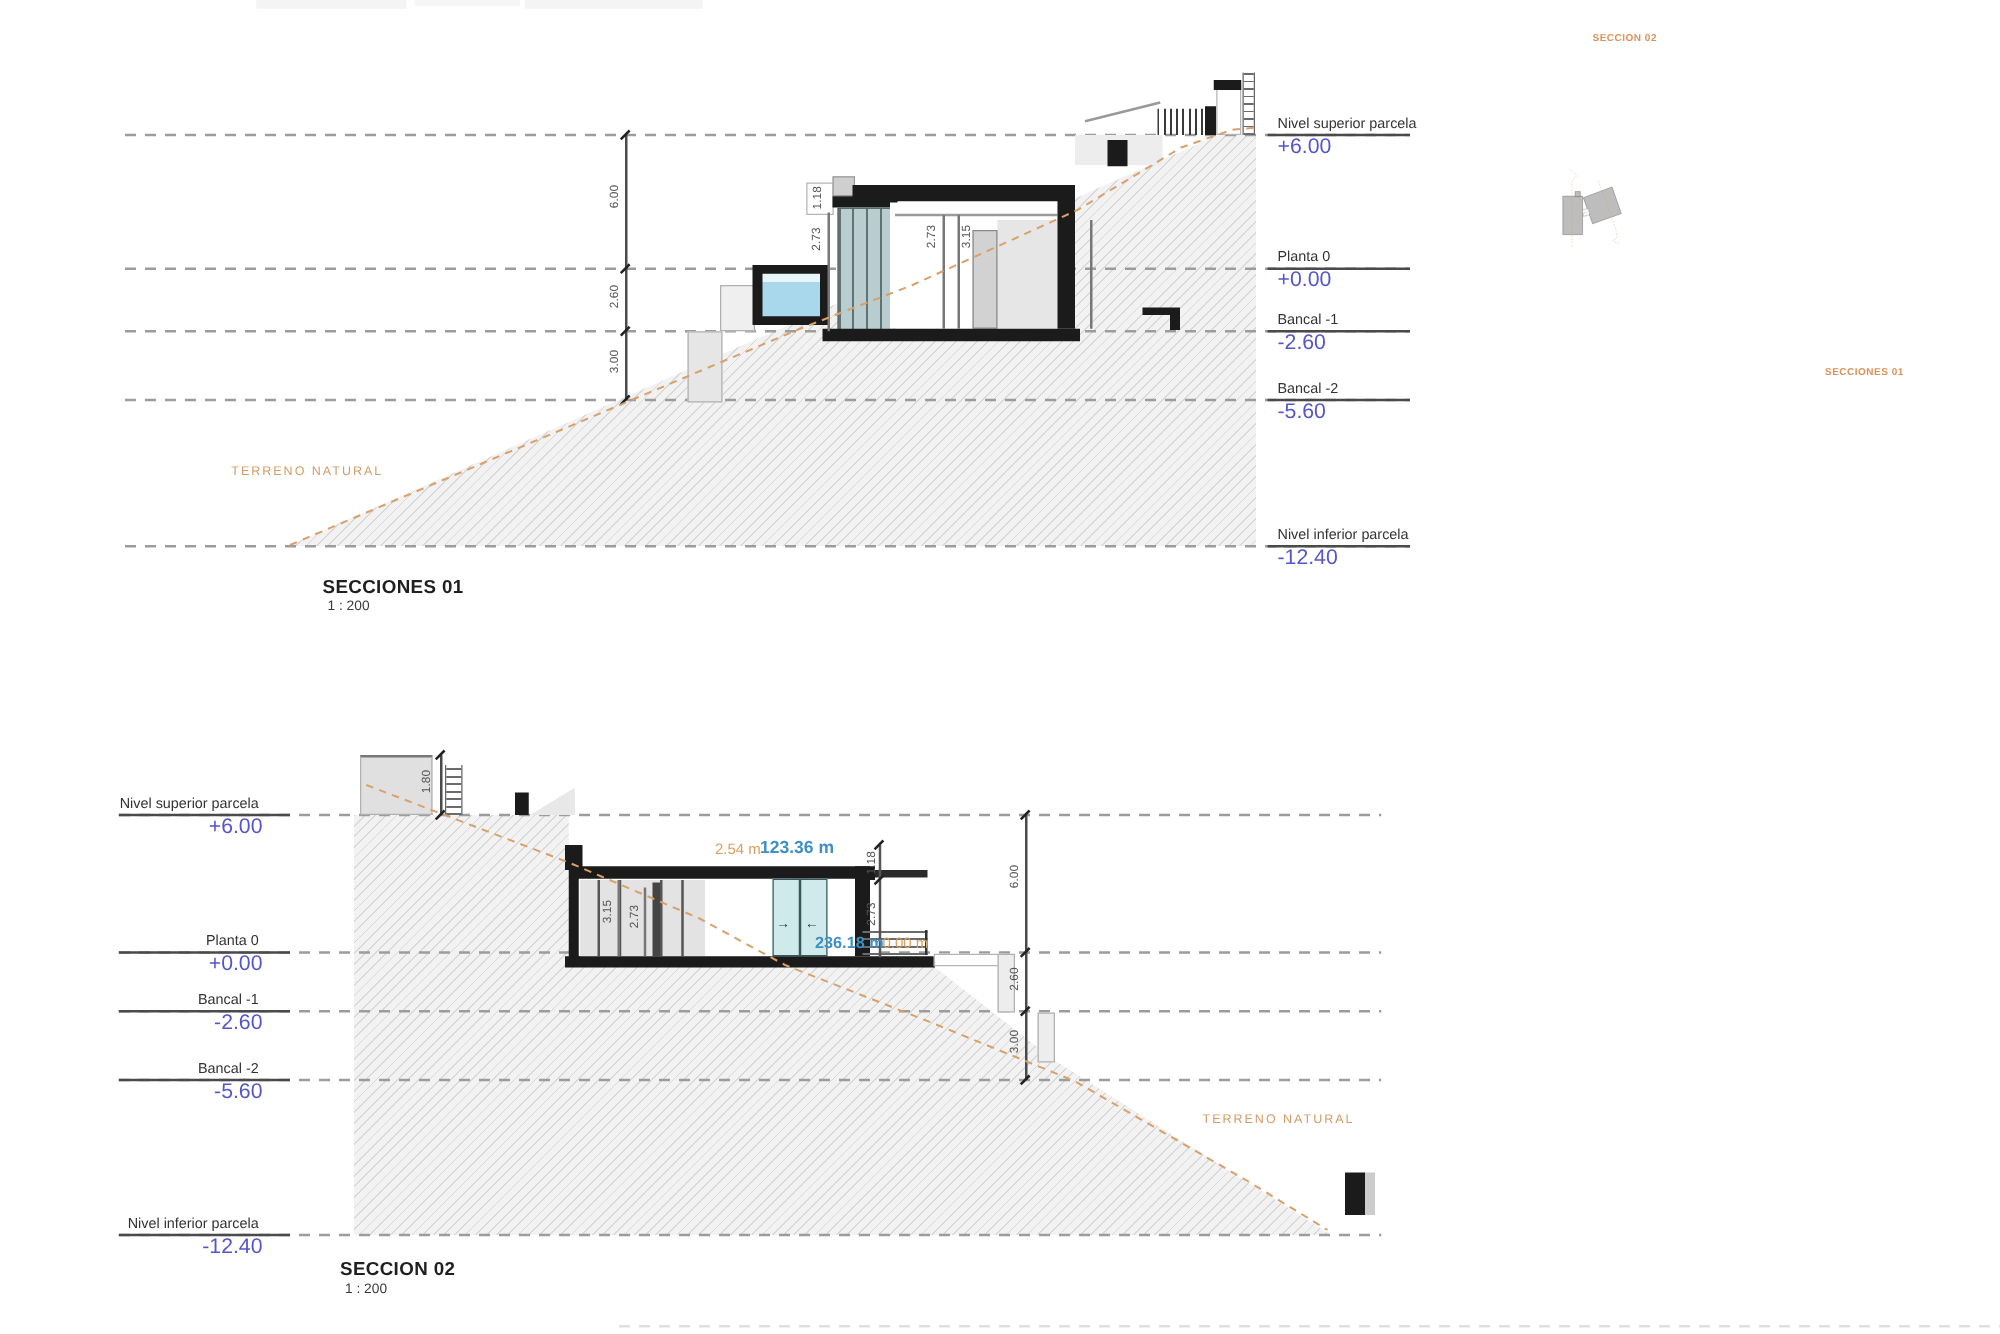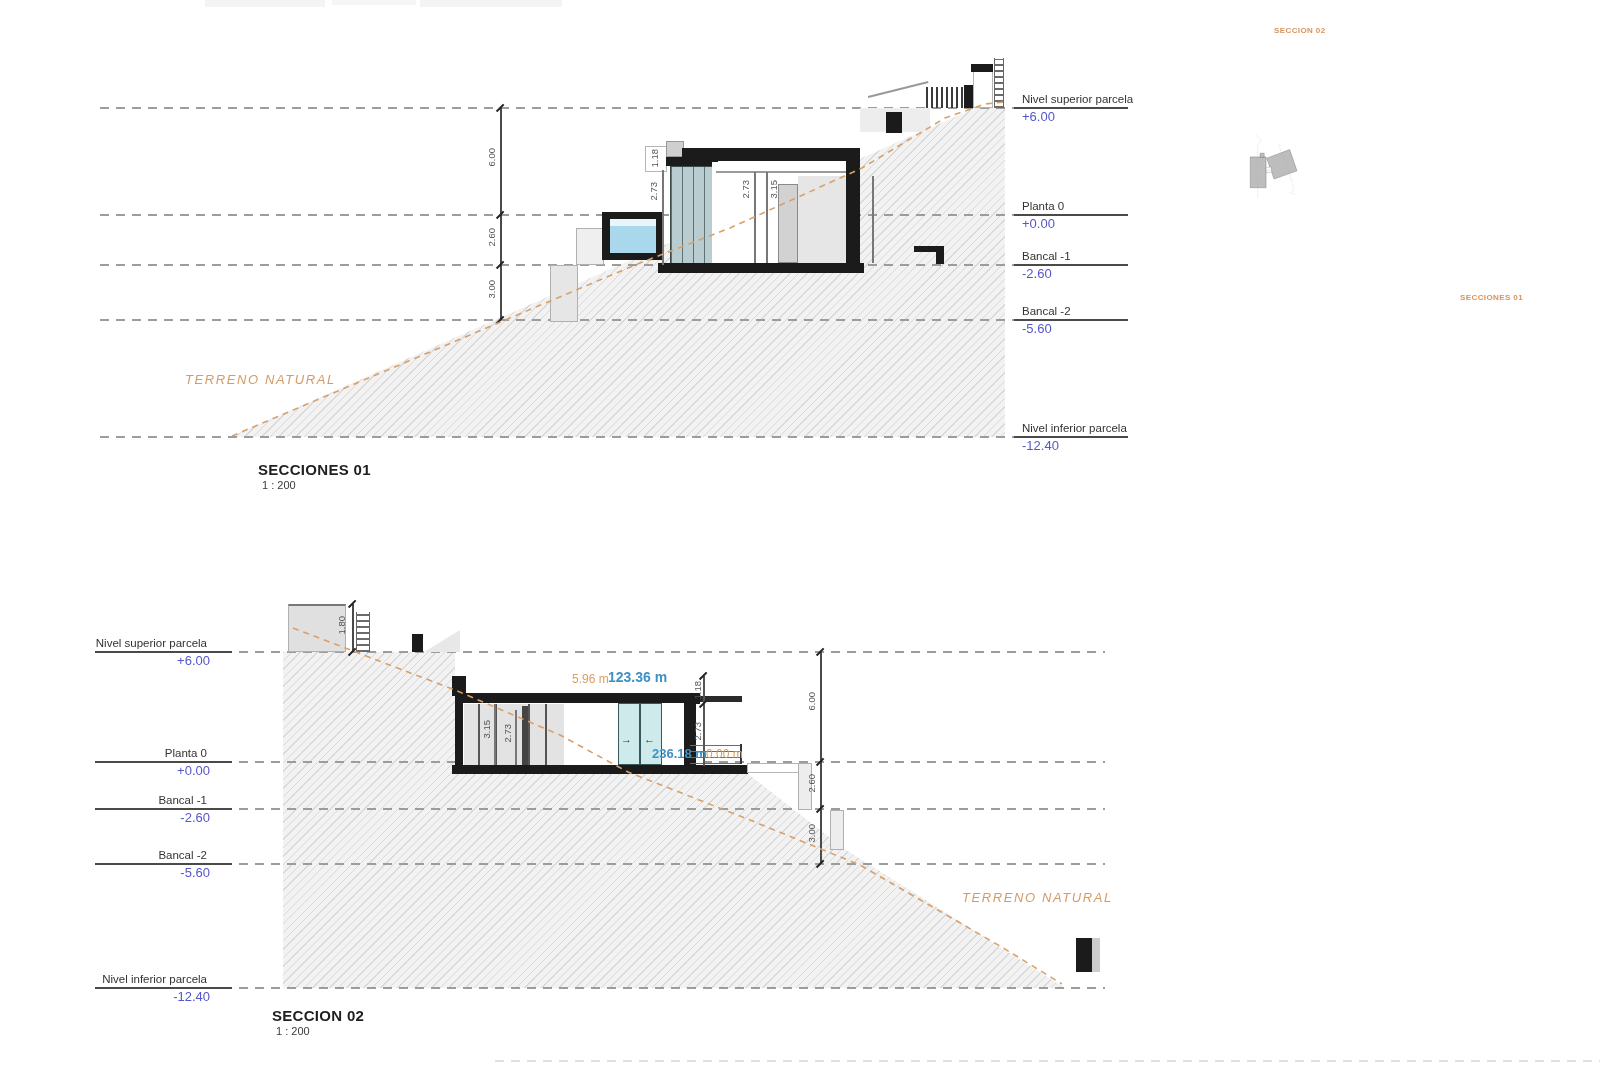--- a/index.html
+++ b/index.html
@@ -2,32 +2,32 @@
 <html><head>
 <meta charset="utf-8">
 <style>
   html,body{margin:0;padding:0;background:#ffffff;}
   #canvas{position:relative;width:1600px;height:1067px;background:#fff;
           font-family:"Liberation Sans",sans-serif;overflow:hidden;}
   .abs{position:absolute;}
   .dash{height:1.6px;background:repeating-linear-gradient(90deg,#9c9c9c 0 9px,transparent 9px 16px);}
   .sol{height:1.6px;background:#4a4a4a;}
   .lbl{font-size:11.5px;color:#333;white-space:nowrap;line-height:13px;}
-  .val{font-size:13px;color:#5556cb;white-space:nowrap;line-height:13px;}
+  .val{font-size:17px;color:#5556cb;white-space:nowrap;line-height:13px;}
   .hatch{background-color:#f2f2f2;
          background-image:repeating-linear-gradient(135deg,#d9d9d9 0 1px,transparent 1px 6px);}
   .vdim{width:1.6px;background:#4a4a4a;}
   .tick{width:10px;height:1.6px;background:#222;transform:rotate(-45deg);}
   .dimlbl{font-size:9.5px;color:#555;writing-mode:vertical-rl;transform:rotate(180deg);white-space:nowrap;}
   .blk{background:#1b1b1b;}
   .gry{background:#e6e6e6;border:1px solid #b0b0b0;box-sizing:border-box;}
   .wht{background:#ffffff;border:1px solid #b5b5b5;box-sizing:border-box;}
   .title{font-size:15px;font-weight:bold;color:#1f1f1f;letter-spacing:.3px;}
   .scale{font-size:11px;color:#3a3a3a;}
-  .terr{font-size:13px;color:#d49b66;letter-spacing:1.6px;white-space:nowrap;font-style:italic;}
+  .terr{font-size:10px;color:#d49b66;letter-spacing:1.6px;white-space:nowrap;}
   .ann-b{color:#3f90c5;font-weight:bold;white-space:nowrap;}
   .ann-o{color:#d9a05f;white-space:nowrap;}
   .rail-v{background:repeating-linear-gradient(90deg,#3a3a3a 0 1.6px,transparent 1.6px 5px);}
   .rail-h{background:repeating-linear-gradient(0deg,#6b6b6b 0 1.5px,transparent 1.5px 6px);}
   .glass{background:#b9cdd0;border:1px solid #3c4a4c;box-sizing:border-box;
          background-image:repeating-linear-gradient(90deg,#5f7375 0 1.5px,transparent 1.5px 11px);}
   .teal{background:#cfeaea;border:1px solid #38595c;box-sizing:border-box;}
   .planlbl{font-size:8px;font-weight:bold;color:#d9935a;letter-spacing:.4px;white-space:nowrap;}
   svg{display:block;}
 </style>
@@ -194,21 +194,21 @@
     <div class="abs dimlbl" style="left:481px;top:720px">3.15</div>
     <div class="abs" style="left:515px;top:710px;width:1.5px;height:55px;background:#777"></div>
     <div class="abs dimlbl" style="left:502px;top:724px">2.73</div>
 
     <div class="abs" style="left:703px;top:676px;width:1.5px;height:90px;background:#555"></div>
     <div class="abs tick" style="left:698px;top:675px"></div>
     <div class="abs tick" style="left:698px;top:703px"></div>
     <div class="abs dimlbl" style="left:692px;top:681px">1.18</div>
     <div class="abs dimlbl" style="left:692px;top:722px">2.73</div>
 
-    <div class="abs ann-o" style="left:572px;top:672px;font-size:12px">5.96 m</div>
+    <div class="abs ann-o" style="left:572px;top:672px;font-size:12px">2.54 m</div>
     <div class="abs ann-b" style="left:608px;top:669px;font-size:14px">123.36 m</div>
     <div class="abs ann-b" style="left:652px;top:746px;font-size:13px">236.18 m</div>
     <div class="abs ann-o" style="left:706px;top:747px;font-size:12px">0.00 m</div>
 
     <div class="abs vdim" style="left:820px;top:652px;height:212px"></div>
     <div class="abs tick" style="left:815px;top:651px"></div>
     <div class="abs tick" style="left:815px;top:761px"></div>
     <div class="abs tick" style="left:815px;top:808px"></div>
     <div class="abs tick" style="left:815px;top:863px"></div>
     <div class="abs dimlbl" style="left:806px;top:692px">6.00</div>

